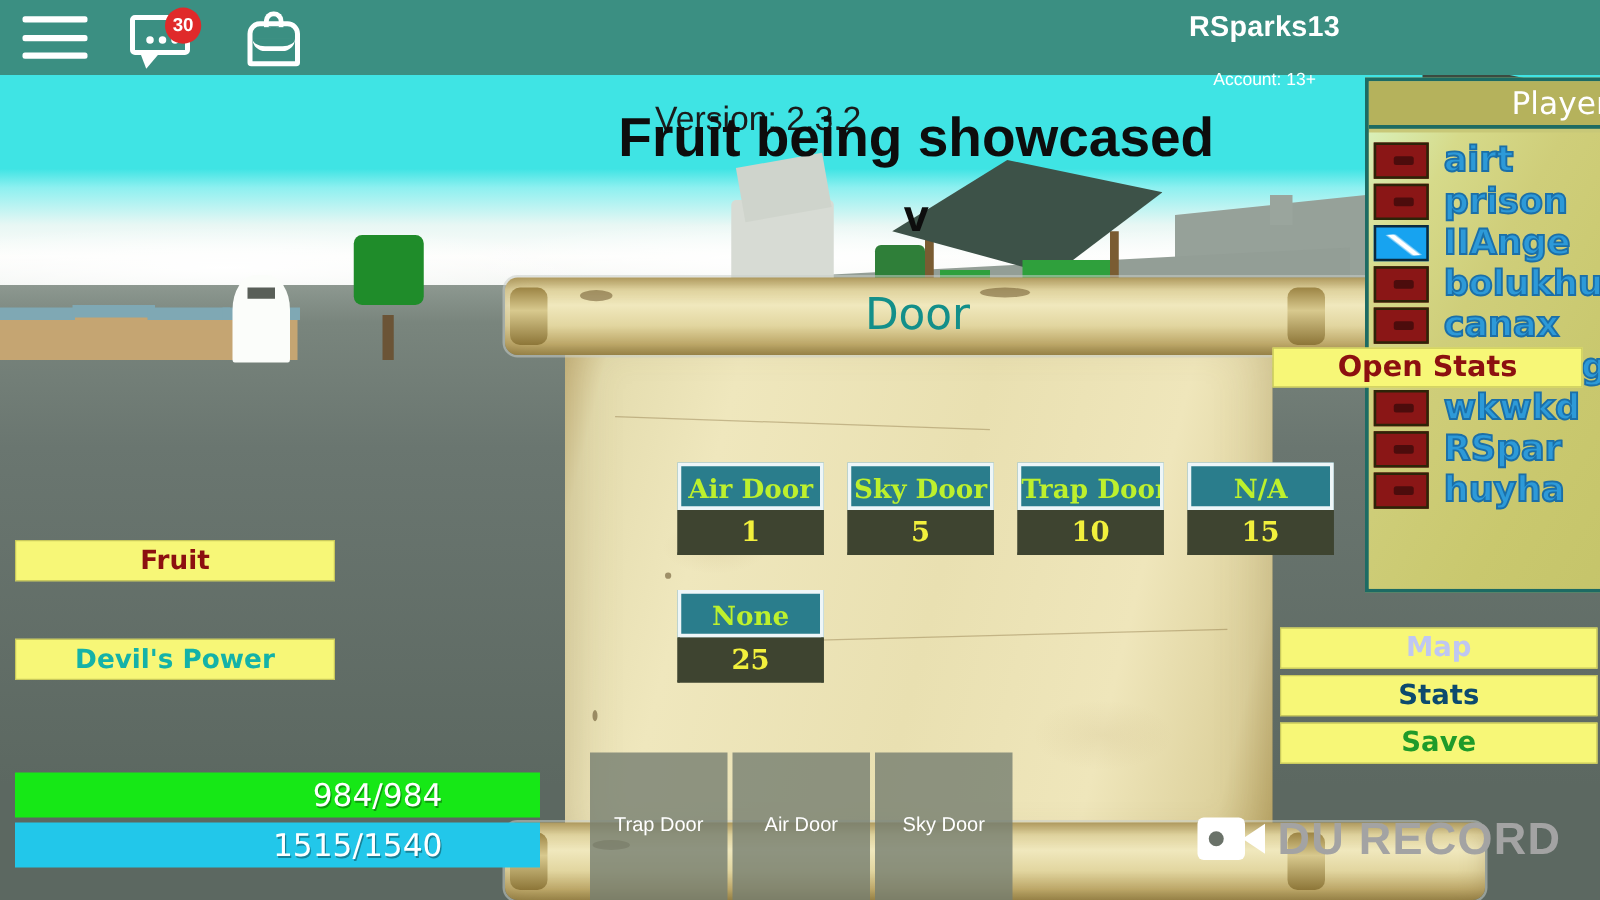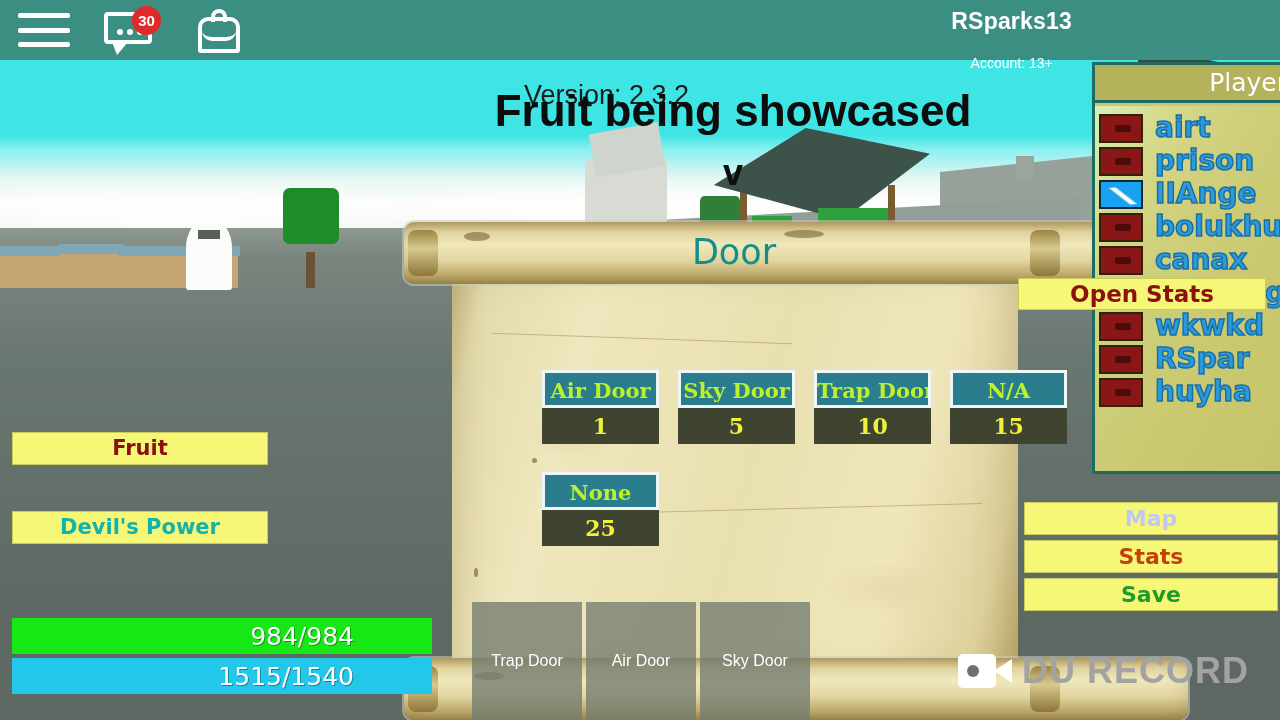--- a/index.html
+++ b/index.html
@@ -269,21 +269,21 @@
 
   
   .right-menu {
     position: absolute; left: 1024px; top: 502px; width: 254px; z-index: 40;
   }
   .right-menu .yellow-btn {
     height: 33px; line-height: 31px; font-size: 22px; margin-bottom: 5px;
   }
   .c-map   { color: #bfc7f2; }
   .c-shop  { color: #8c1010; }
-  .c-stats { color: #c2410c; }
+  .c-stats { color: #0c4a6e; }
   .c-save  { color: #1f9b2a; }
 
   
   .player-panel {
     position: absolute; left: 1092px; top: 62px; width: 200px; height: 412px;
     background: #c8c878;
     border: 3px solid #1d6b63;
     z-index: 35; overflow: hidden;
   }
   .player-header {

